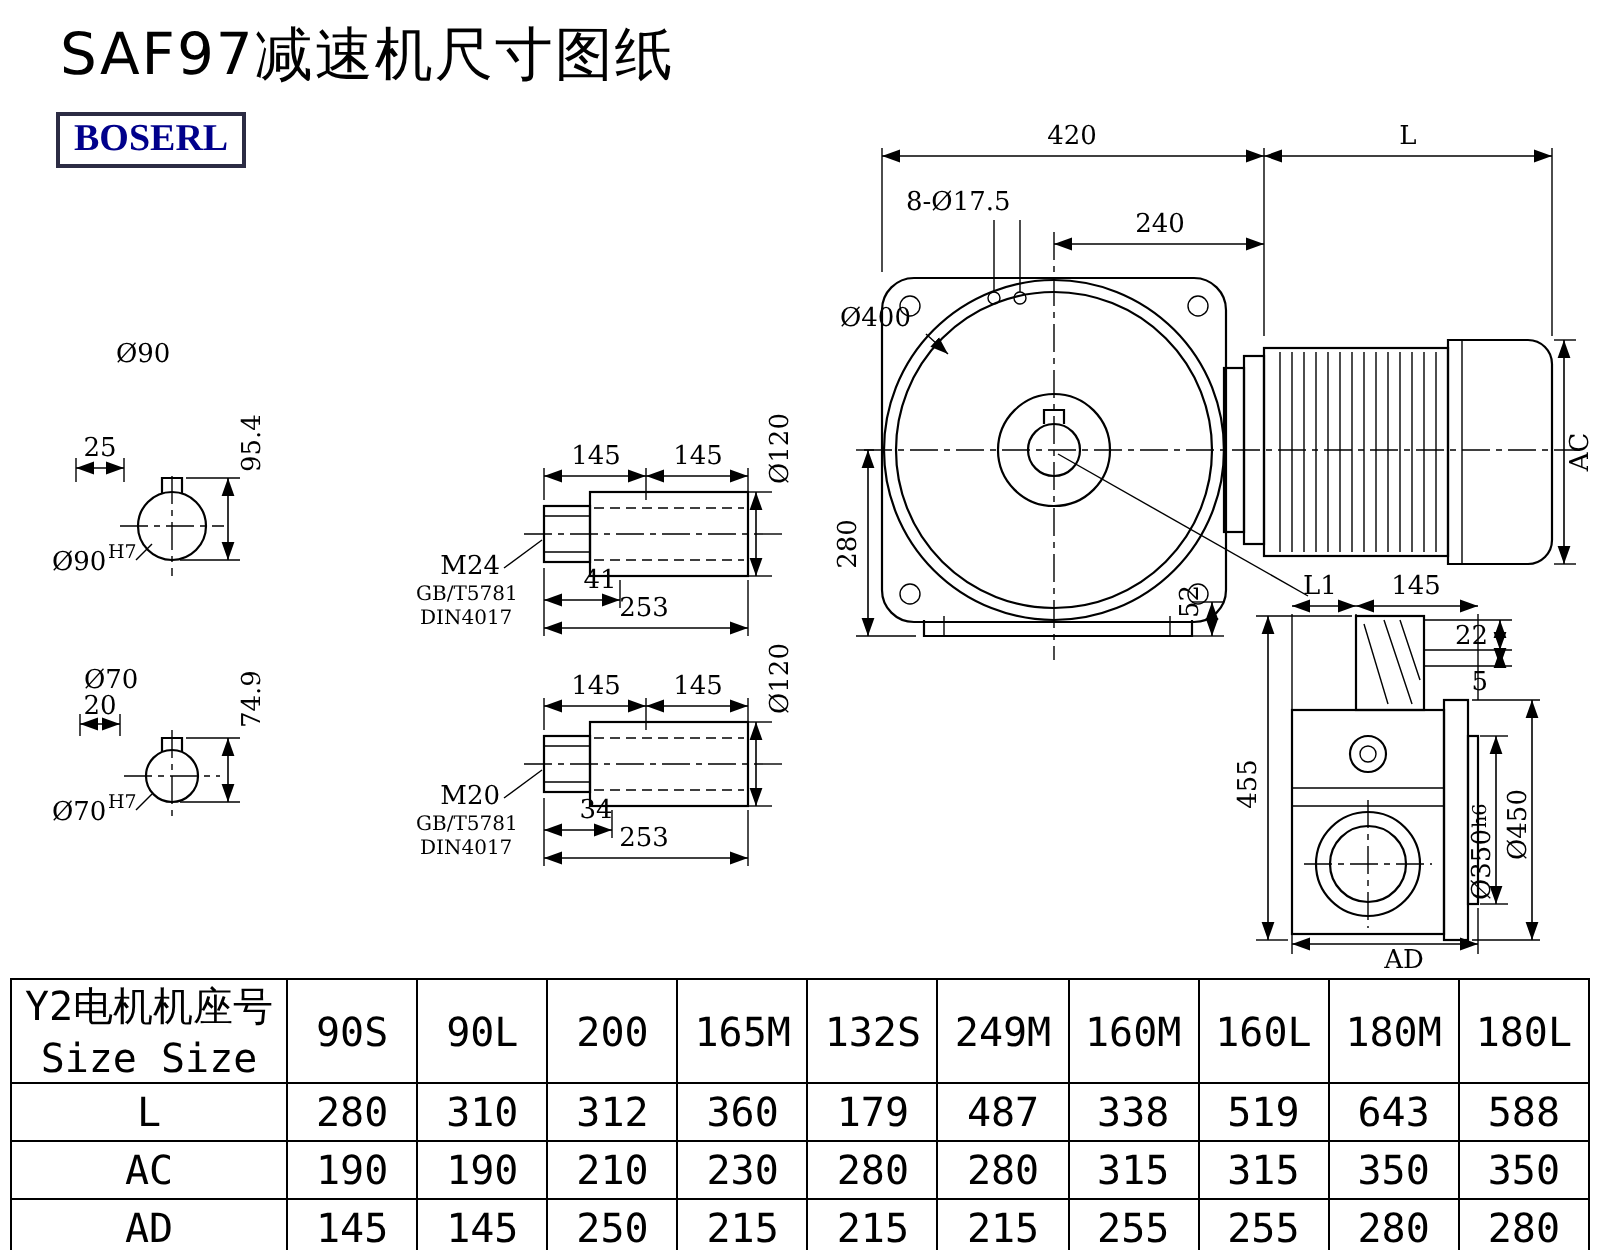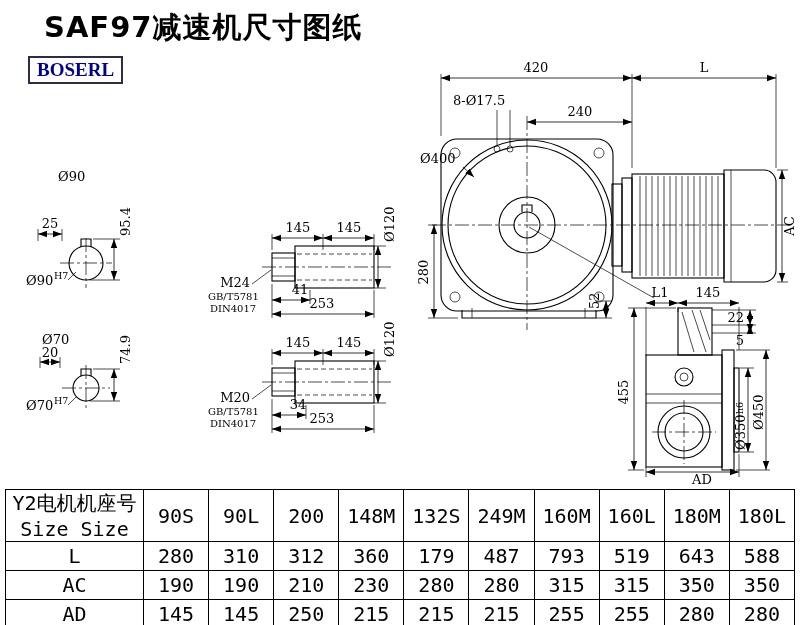--- a/index.html
+++ b/index.html
@@ -1,18 +1,18 @@
 <!DOCTYPE html>
 <html><head>
 <meta charset="utf-8">
 <style>
   html,body { margin:0; padding:0; background:#fff; }
   .stage { position:relative; width:800px; height:625px; background:#fff; overflow:hidden;
            font-family:"DejaVu Sans","Liberation Sans",sans-serif; color:#000; }
-  .title { position:absolute; left:44px; top:8px; font-size:29px; font-weight:bold;
+  .title { position:absolute; left:30px; top:8px; font-size:29px; font-weight:normal;
            letter-spacing:1px; white-space:nowrap; }
   .brand { position:absolute; left:28px; top:56px; border:2px solid #2c2c44; padding:0 7px;
            font-family:"Liberation Serif","DejaVu Serif",serif; font-size:19px; font-weight:bold;
            color:#00008b; line-height:24px;text-align:center; }
   svg.drawing { position:absolute; left:0; top:0; }
   svg text { fill:#000; font-family:"DejaVu Serif","Liberation Serif",serif; font-size:13px; }
   svg text.sm  { font-size:10px; }
   svg text.sup { font-size:9.5px; }
   .ln   { stroke:#000; stroke-width:1.1; fill:none; }
   .thin { stroke:#000; stroke-width:0.7; fill:none; }
@@ -295,37 +295,37 @@
       </colgroup>
     <tbody>
         <tr class="hdr">
       <th>
         <div>Y2电机机座号</div>
         <div>Size Size</div>
       </th>
       <th>90S</th>
       <th>90L</th>
       <th>200</th>
-      <th>148M</th>
+      <th>165M</th>
       <th>132S</th>
       <th>249M</th>
       <th>160M</th>
       <th>160L</th>
       <th>180M</th>
       <th>180L</th>
     </tr>
     <tr class="data">
       <th>L</th>
       <td>280</td>
       <td>310</td>
       <td>312</td>
       <td>360</td>
       <td>179</td>
       <td>487</td>
-      <td>793</td>
+      <td>338</td>
       <td>519</td>
       <td>643</td>
       <td>588</td>
     </tr>
     <tr class="data">
       <th>AC</th>
       <td>190</td>
       <td>190</td>
       <td>210</td>
       <td>230</td>

